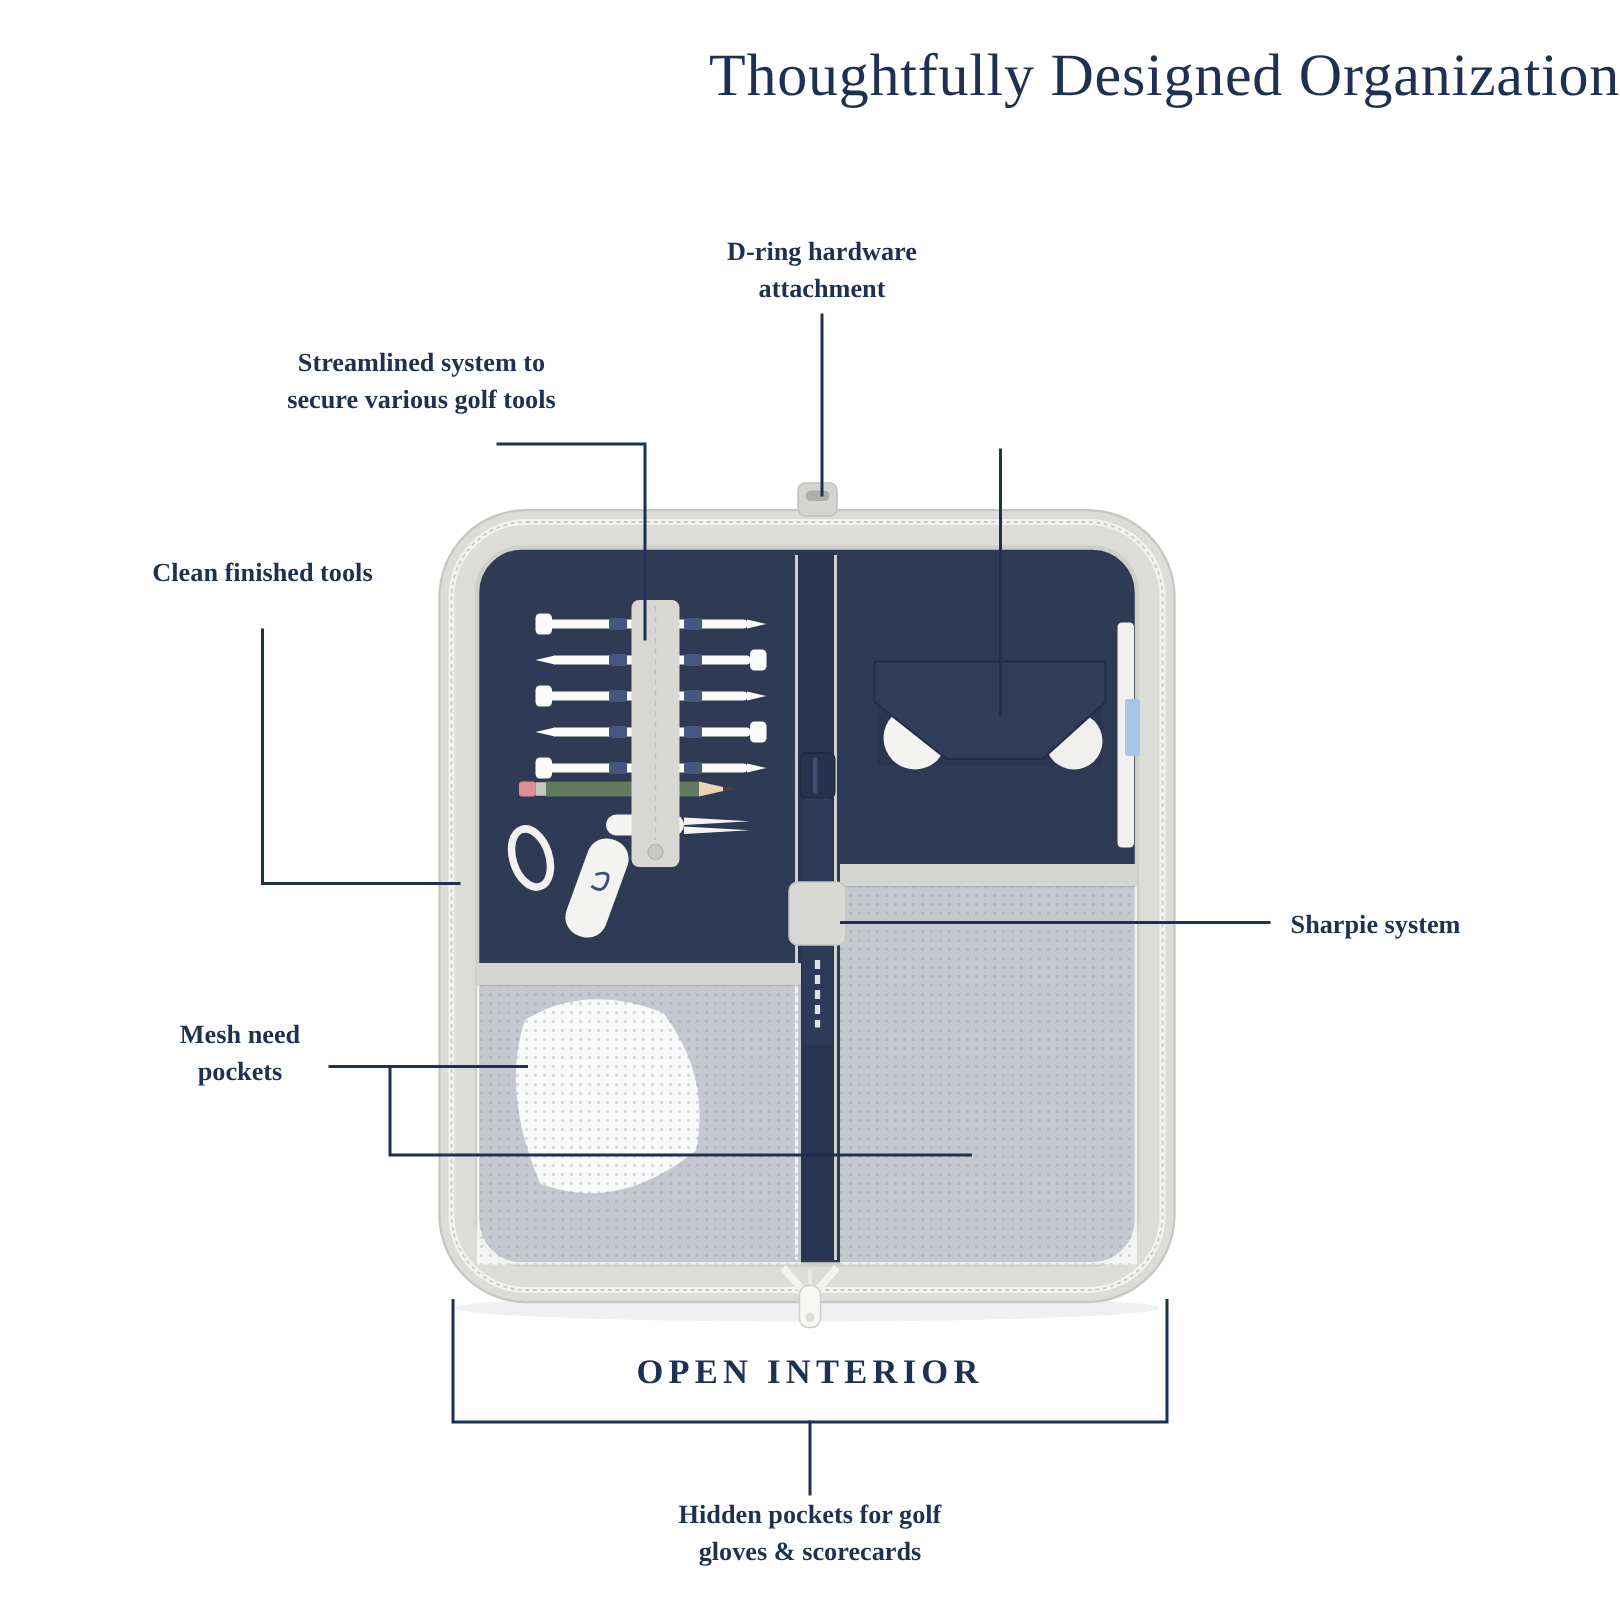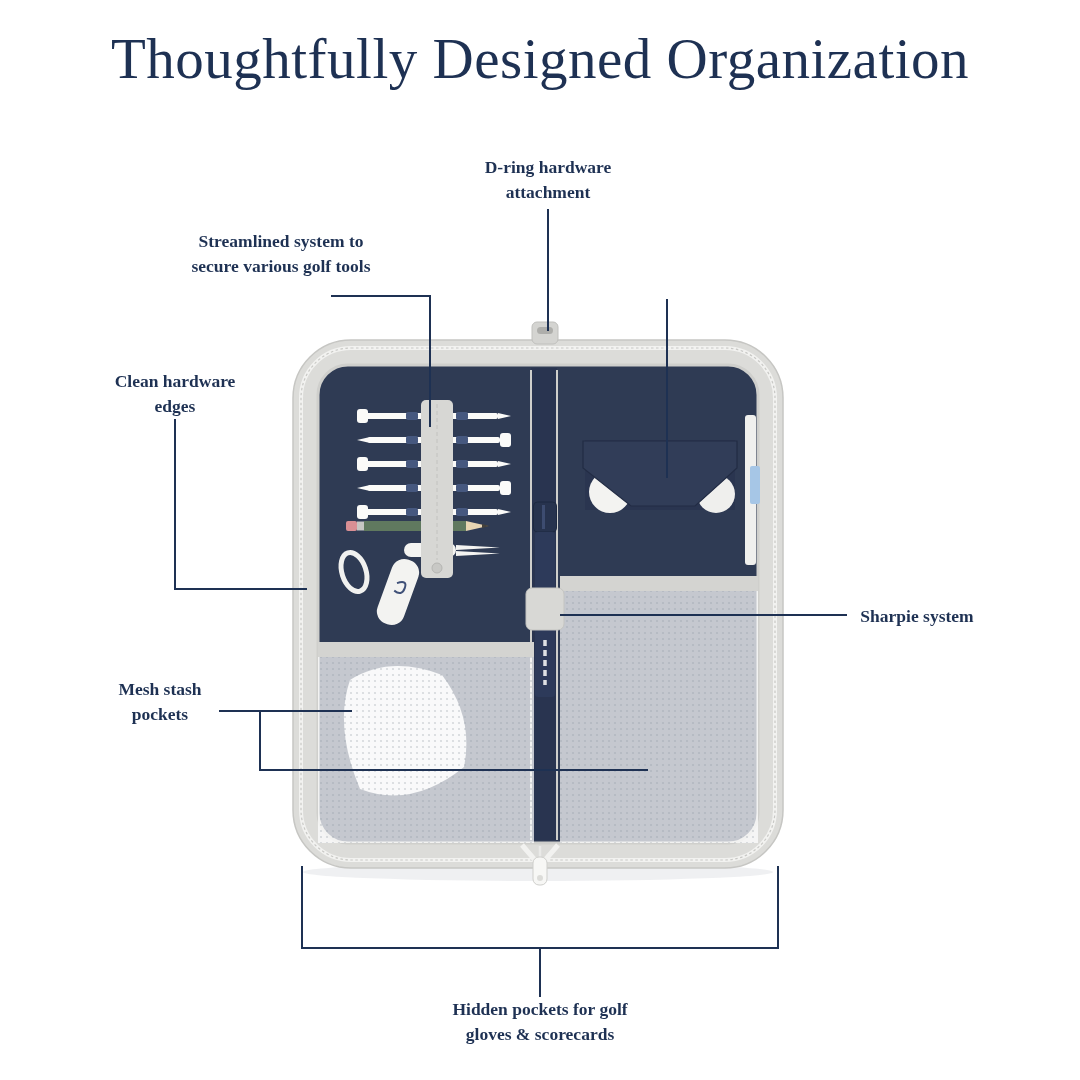--- a/index.html
+++ b/index.html
@@ -6,22 +6,22 @@
   .canvas{
     position:relative;
     width:1080px;height:1080px;
     background:#ffffff;
     font-family:"Liberation Serif", serif;
     color:#1e3153;
     overflow:hidden;
   }
   .title{
     position:absolute;top:26px;left:0;width:1080px;
-    margin:0;text-align:center;
-    font-size:57px;font-weight:400;letter-spacing:0.5px;
+    margin:0;text-align:right;
+    font-size:40px;font-weight:400;letter-spacing:0.5px;
     color:#1e3153;
   }
   .subtitle{
     position:absolute;top:104px;left:0;width:1080px;
     margin:0;text-align:center;
     font-size:31px;font-weight:400;
     color:#1e3153;
   }
   .label{
     position:absolute;
@@ -182,18 +182,19 @@
       <path d="M260 711 V770 H647"></path>
       <path d="M302 867 V948 H778 V867"></path>
       <path d="M540 948 V996"></path>
     </g>
   </svg>
 
   <h1 class="title">Thoughtfully Designed Organization</h1>
 
   <div class="label d-ring">D-ring hardware attachment</div>
   <div class="label streamlined">Streamlined system to secure various golf tools</div>
-  <div class="label clean">Clean hardware edges</div>
+  <div class="label clean">Clean finished tools</div>
   <div class="label sharpie">Sharpie system</div>
-  <div class="label mesh">Mesh stash pockets</div>
+  <div class="label mesh">Mesh need pockets</div>
+  <div class="label open-interior">OPEN INTERIOR</div>
   <div class="label hidden">Hidden pockets for golf gloves &amp; scorecards</div>
 
 </div>
 
 </body></html>

